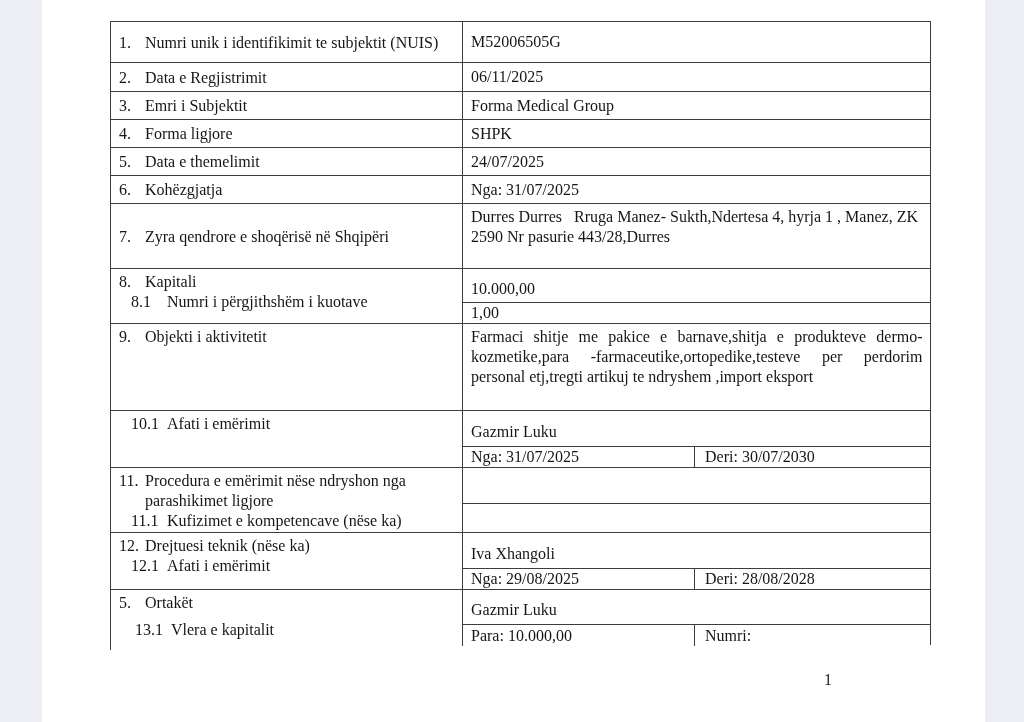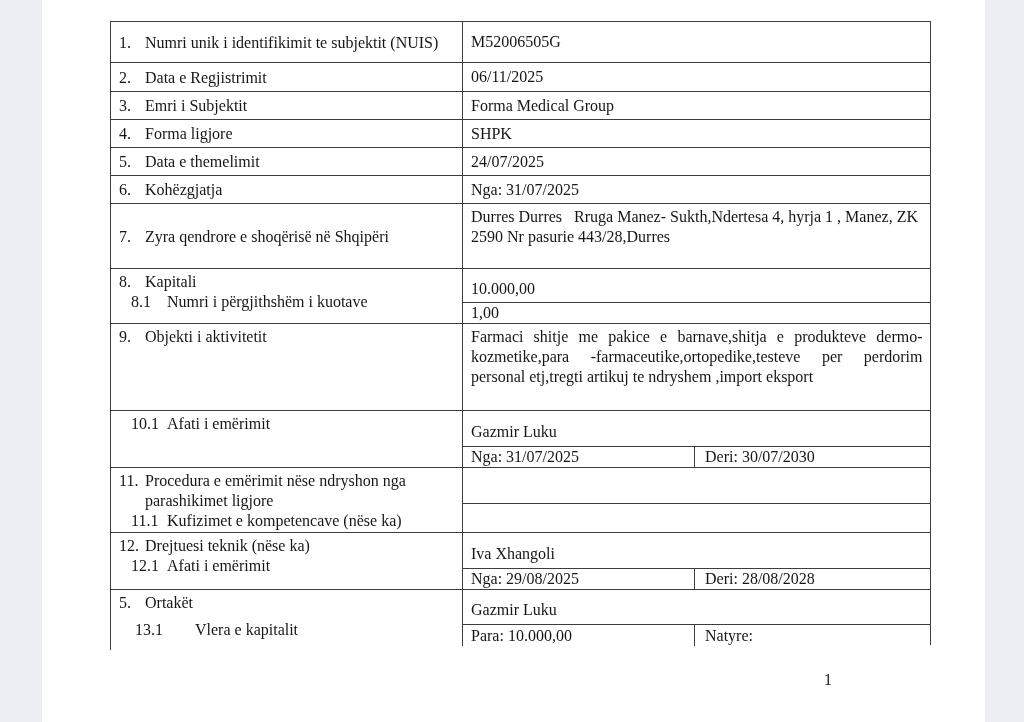--- a/index.html
+++ b/index.html
@@ -42,21 +42,21 @@
     width:352px; flex:none;
     border-right:1.5px solid #3d3d3d;
     padding:3px 6px 2px 8px;
     display:flex; flex-direction:column;
   }
   .tl.center { justify-content:center; }
   .line { display:flex; }
   .num { flex:none; width:26px; }
   .line.sub { margin-left:12px; }
   .line.sub .num { width:36px; }
-  .r13 .line.sub { margin-top:7px; margin-left:16px;gap:24px; }
+  .r13 .line.sub { margin-top:7px; margin-left:16px; }
   .lbl { flex:1; }
 
   .tv { width:467.5px; flex:none; display:flex;justify-content:flex-end; }
   .tv.single { align-items:center; padding:0 8px; }
   .tv.single.topalign { align-items:flex-start; padding-top:3px; }
   .val { width:100%; }
   .val.prewrap { white-space:pre-wrap; }
   .val.justify { text-align:justify; }
 
   .tv.stack { flex-direction:column; padding:0;margin-top:6px; }
@@ -255,20 +255,20 @@
       </div>
       <div class="line sub">
         <span class="num">13.1</span>
         <span class="lbl">Vlera e kapitalit</span>
       </div>
     </div>
     <div class="tv stack">
       <div class="v-top">Gazmir Luku</div>
       <div class="v-bot">
         <div class="v-from">Para: 10.000,00</div>
-        <div class="v-to">Natyre:</div>
+        <div class="v-to">Numri:</div>
       </div>
     </div>
   </div>
 
 </div>
 
 <div class="page-number">1</div>
 
 </body></html>

